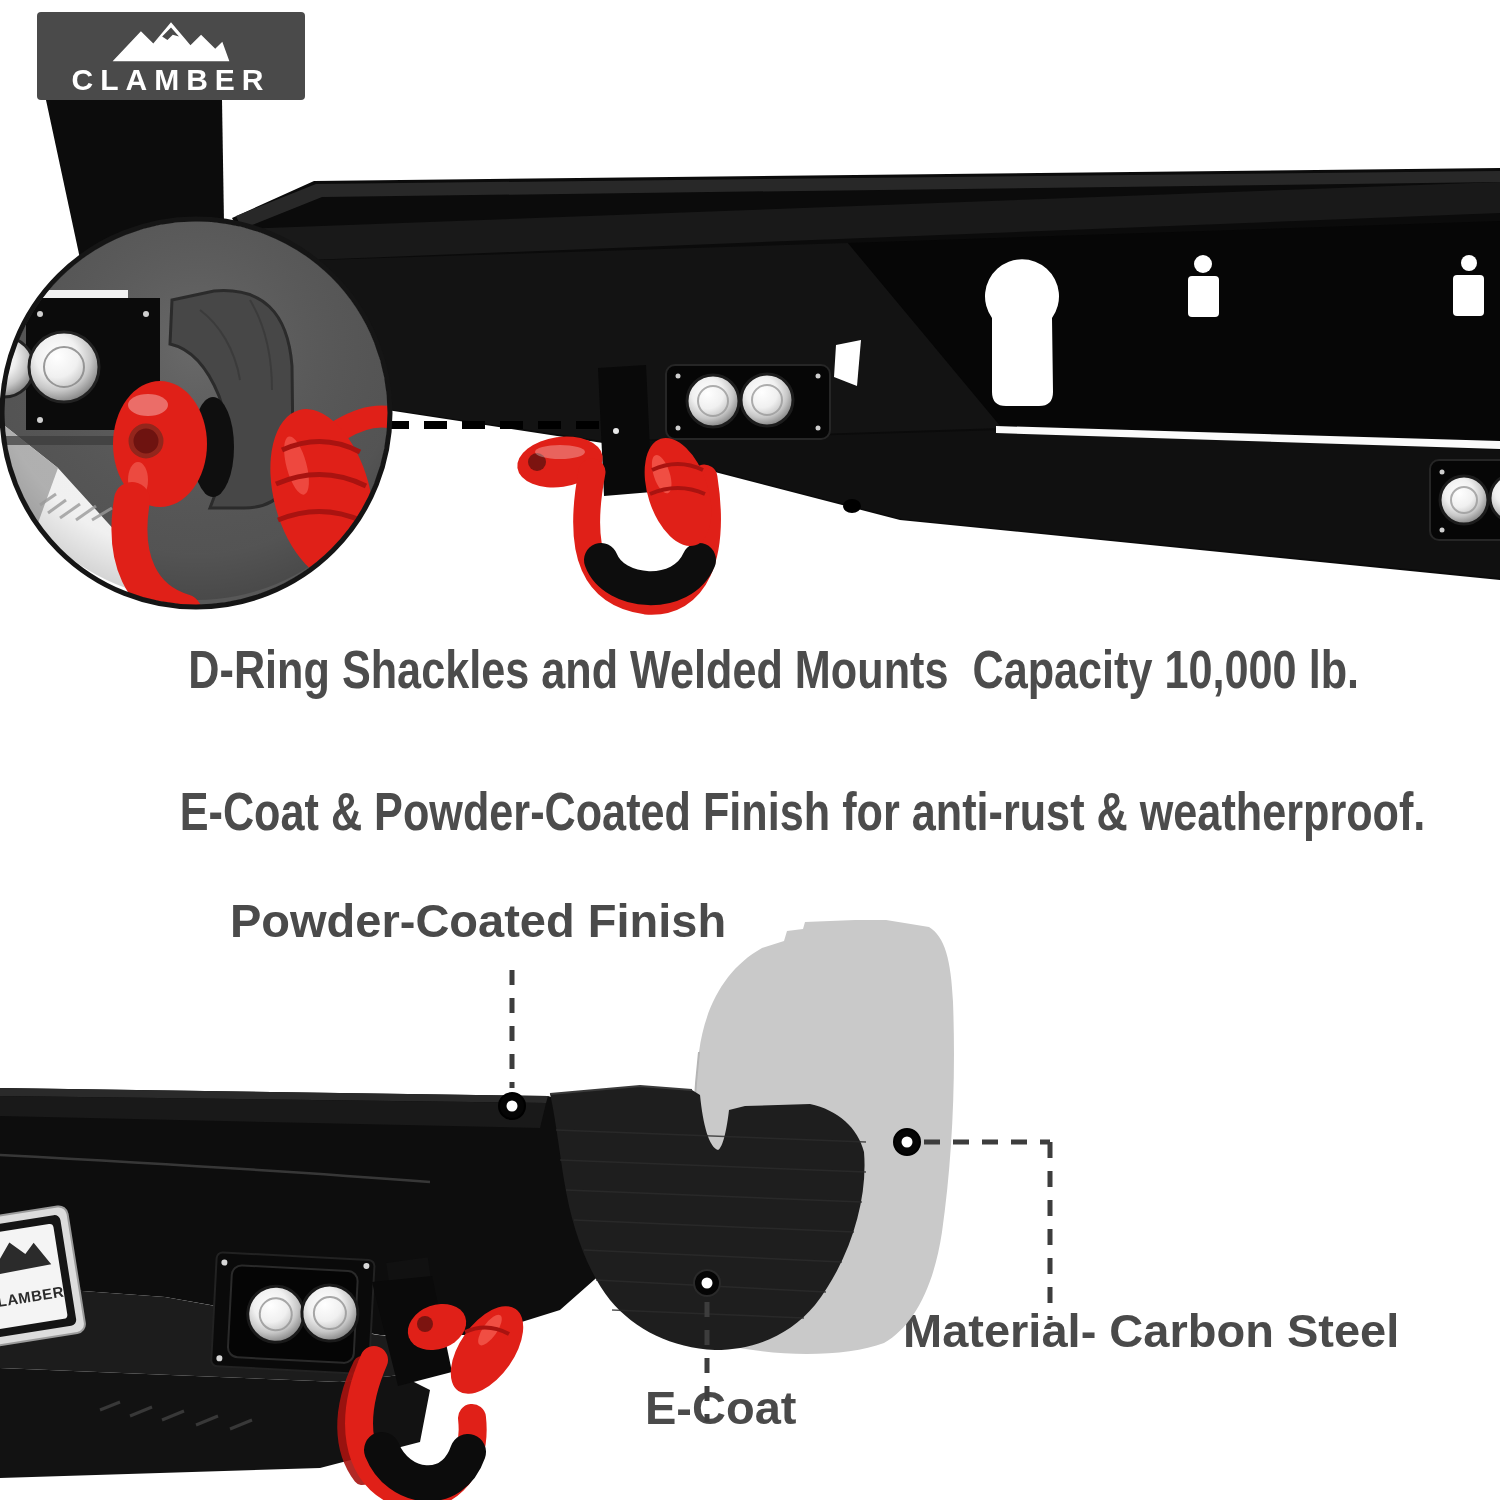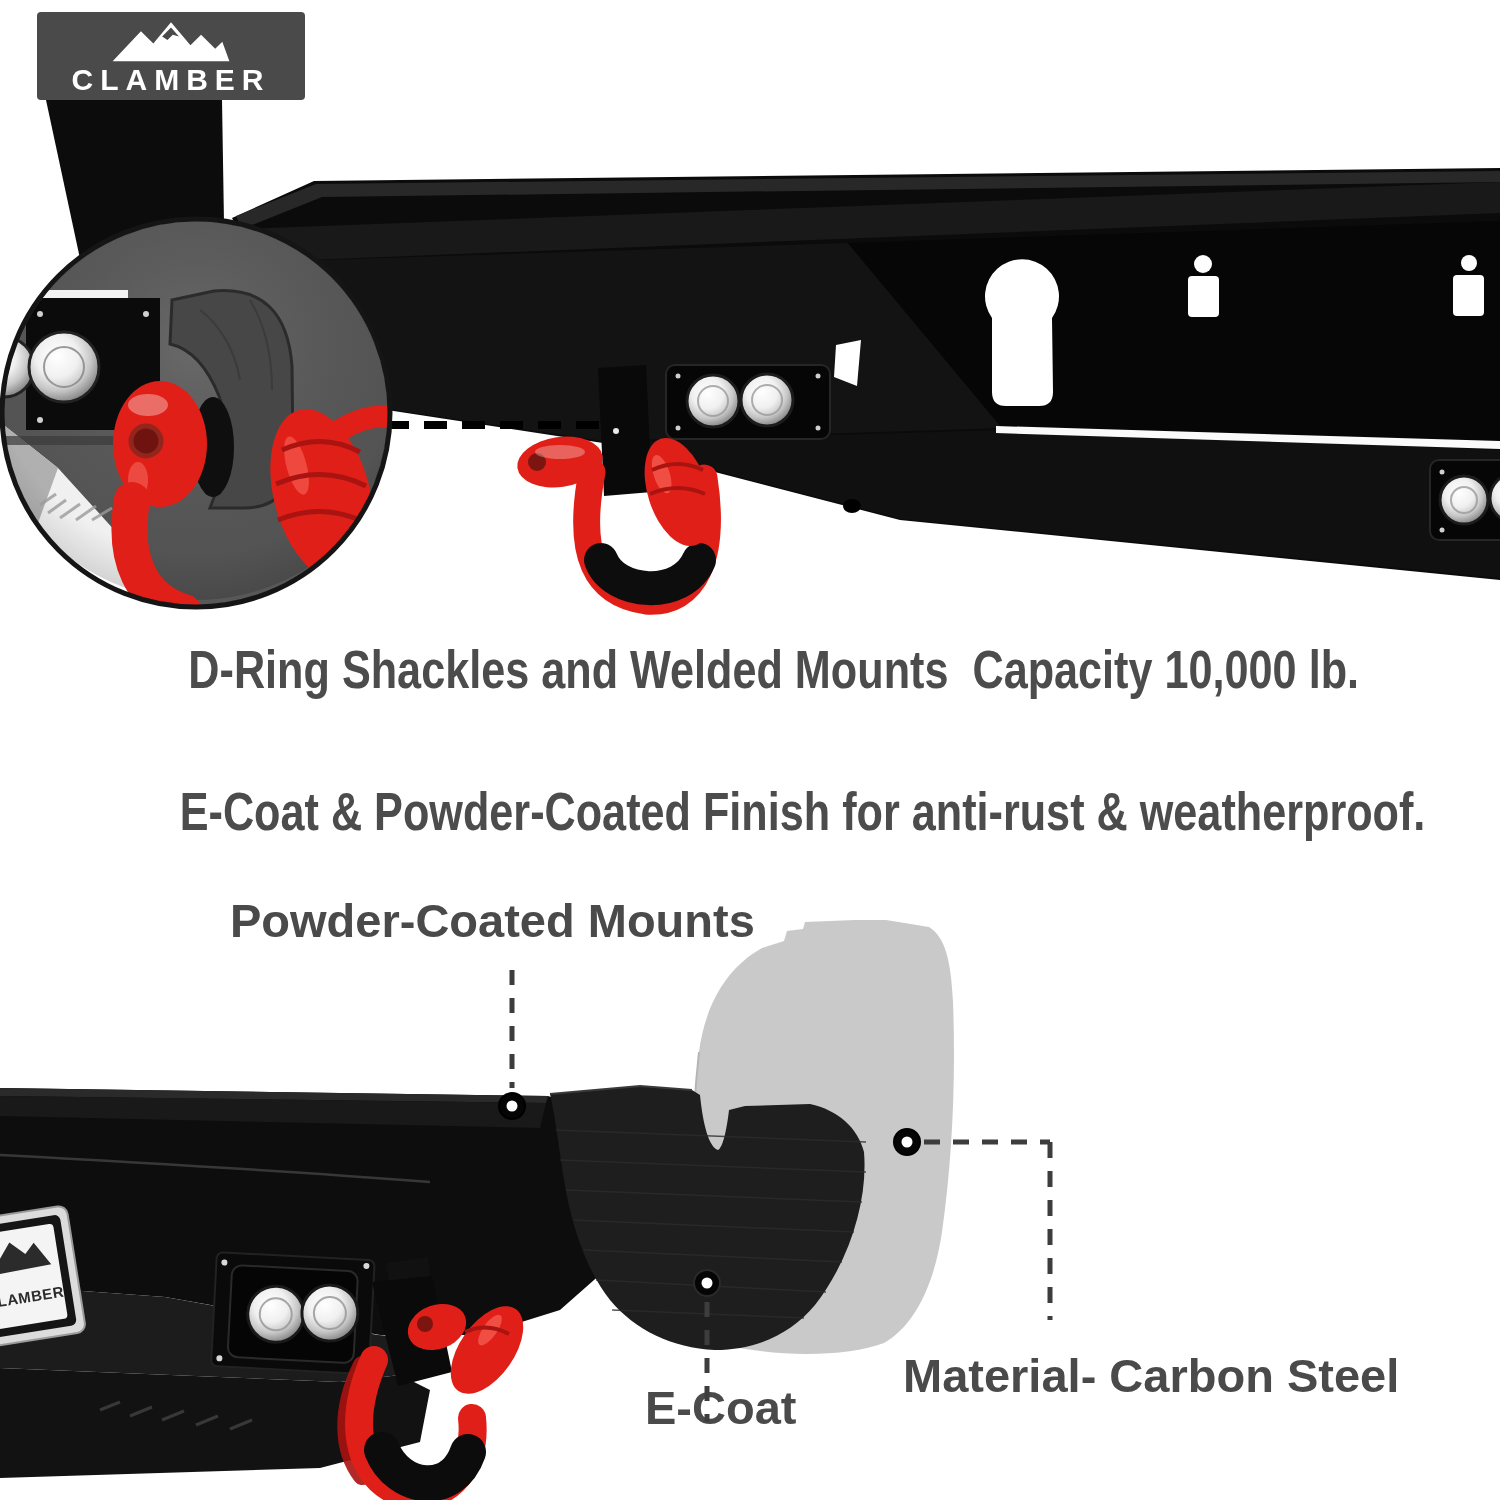--- a/index.html
+++ b/index.html
@@ -14,21 +14,21 @@
   .logo-word{color:#ffffff;font-weight:bold;font-size:30px;letter-spacing:7px;line-height:1;margin-top:2px;}
   
   .headline{position:absolute;width:1500px;text-align:center;color:#4c4c4c;font-weight:bold;
             font-size:54px;line-height:1.1;margin-left:12px;}
   .headline .cond{display:inline-block;transform:scaleX(0.80);transform-origin:50% 50%;white-space:pre;}
   #caption-1{top:640px;}
   #caption-2{top:782px;}
   
   .callout-label{position:absolute;color:#4a4a4a;font-weight:bold;font-size:47px;line-height:1;white-space:pre;}
   #label-powder{left:230px;top:897px;}
-  #label-material{left:903px;top:1352px;}
+  #label-material{left:903px;top:1307px;}
   #label-ecoat{left:645px;top:1384px;}
 </style>
 </head>
 <body>
 
 <div id="canvas">
 
   <div class="logo-box">
     <svg width="134" height="46" viewBox="0 0 140 52">
       <path d="M4,50 L36,16 L50,30 L70,6 L92,32 L104,20 L120,36 L128,28 L136,50 Z" fill="#ffffff"></path>
@@ -167,21 +167,21 @@
     </g>
   </svg>
 
   <div class="headline" id="caption-1">
     <span class="cond">D-Ring Shackles and Welded Mounts  Capacity 10,000 lb.</span>
   </div>
   <div class="headline" id="caption-2">
     <span class="cond">E-Coat &amp; Powder-Coated Finish for anti-rust &amp; weatherproof.</span>
   </div>
 
-  <div class="callout-label" id="label-powder">Powder-Coated Mounts</div>
+  <div class="callout-label" id="label-powder">Powder-Coated Finish</div>
   <div class="callout-label" id="label-material">Material- Carbon Steel</div>
   <div class="callout-label" id="label-ecoat">E-Coat</div>
 
   <svg width="1500" height="580" viewBox="0 0 1500 580" style="top:920px">
     <defs>
       <linearGradient id="grayPanel" x1="0" y1="0" x2="0" y2="1">
         <stop offset="0%" stop-color="#d0d0d0"></stop>
           <stop offset="100%" stop-color="#c2c2c2"></stop>
       </linearGradient>
     </defs>

